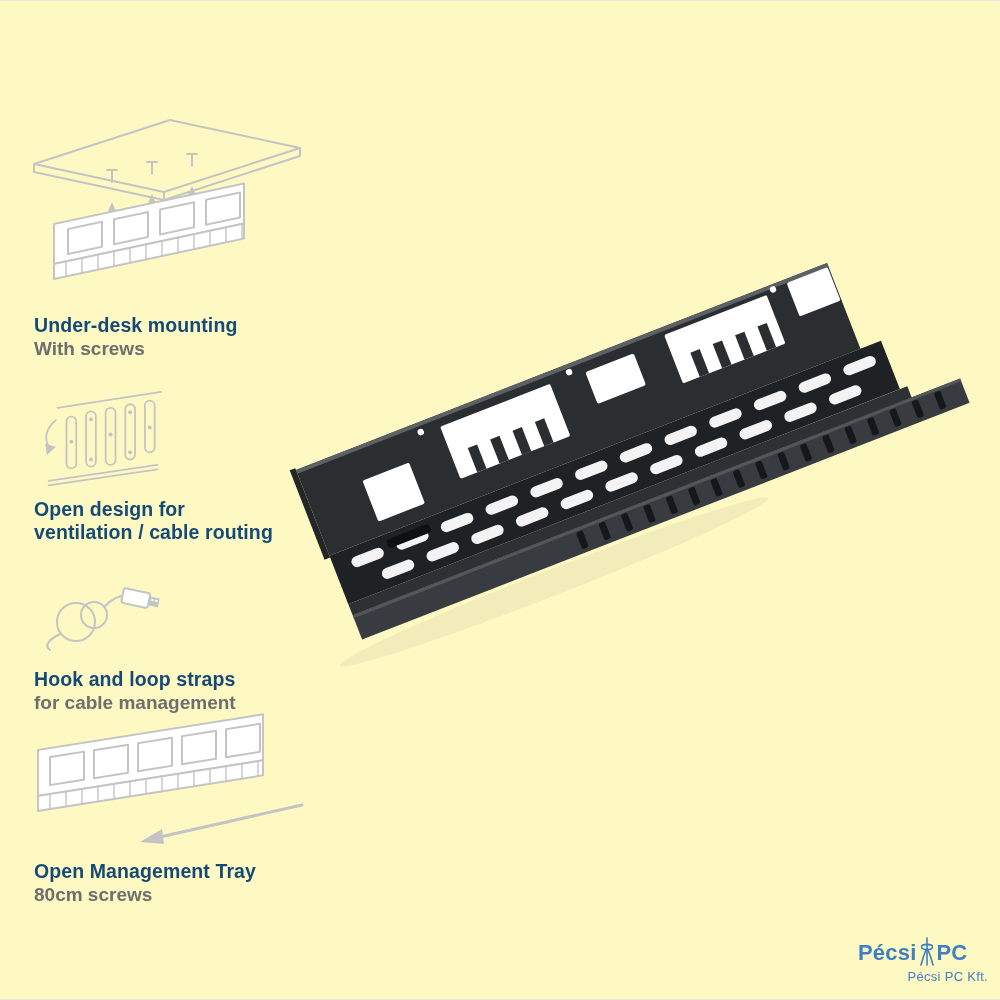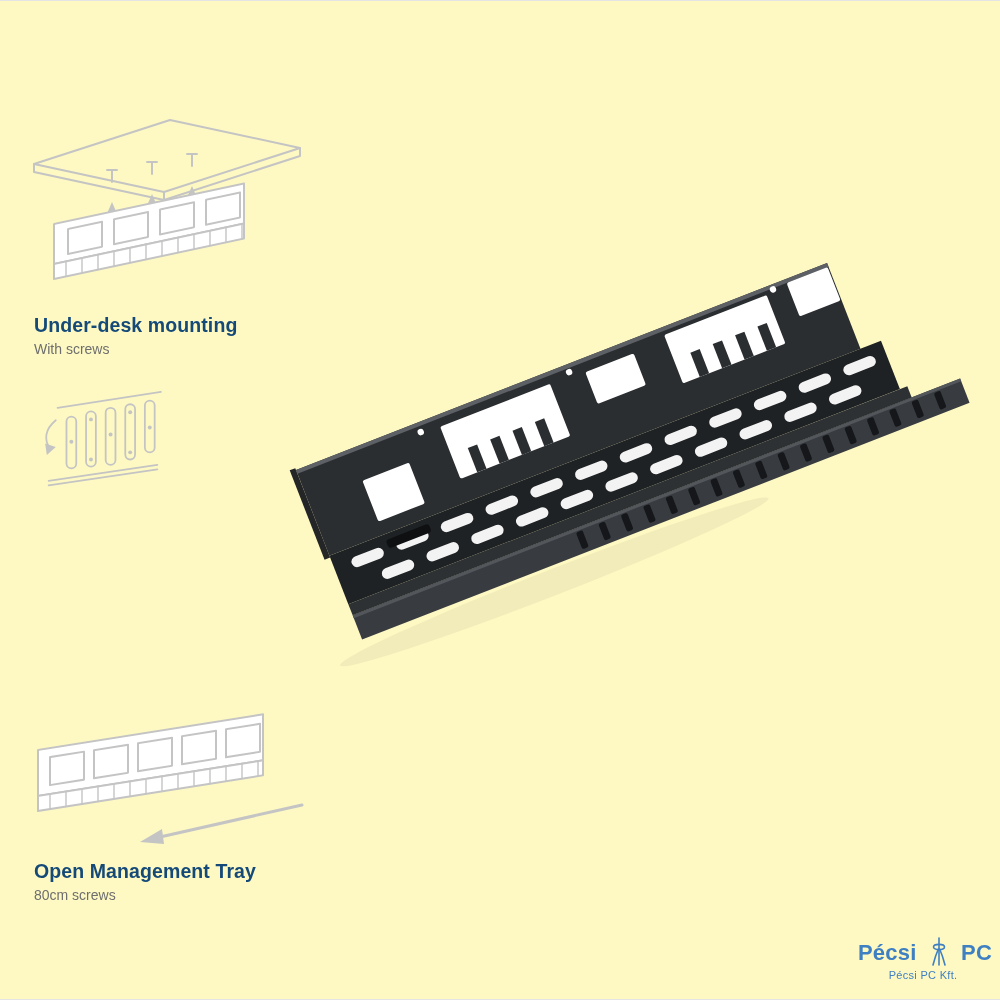--- a/index.html
+++ b/index.html
@@ -10,33 +10,33 @@
   .hairline{position:absolute;left:0;right:0;height:1px;background:#e4e4e4;}
   .hairline.top{top:0;}
   .hairline.bottom{bottom:0;}
 
   .feature{position:absolute;}
   .feature .title{
     margin:6px 0 3px 6px;font-size:19.5px;line-height:23px;font-weight:700;
     color:#154a78;white-space:pre-line;letter-spacing:.1px;
   }
   .feature .subtitle{
-    margin:0 0 0 6px;font-size:14px;line-height:18px;color:#6e6e6e;font-weight:400;
+    margin:0 0 0 6px;font-size:19px;line-height:18px;color:#6e6e6e;font-weight:700;
   }
   .f1{left:28px;top:104px;width:300px;}
   .f2{left:28px;top:390px;width:300px;}
   .f3{left:28px;top:576px;width:300px;}
   .f4{left:28px;top:710px;width:300px;}
 
   .photo{position:absolute;left:0;top:0;width:1000px;height:1000px;}
 
   .logo{position:absolute;left:858px;top:936px;width:134px;text-align:right;}
-  .logo .row{display:flex;align-items:flex-end;justify-content:space-between;gap:2px;}
+  .logo .row{display:flex;align-items:flex-end;justify-content:flex-start;gap:2px;}
   .logo .brand{font-size:22px;font-weight:700;color:#3f80c2;line-height:30px;letter-spacing:.2px;}
-  .logo .caption{font-size:11px;color:#3f80c2;margin-top:1px;padding-right:4px;letter-spacing:.3px;text-align:center;}
+  .logo .caption{font-size:13px;color:#3f80c2;margin-top:1px;padding-right:4px;letter-spacing:.3px;}
 
   .lineart{stroke:#c4c4c4;fill:none;stroke-width:2;stroke-linecap:round;stroke-linejoin:round;}
 </style>
 </head>
 <body>
 
 <div id="canvas">
 
   <div class="hairline top"></div>
   <div class="hairline bottom"></div>
@@ -186,23 +186,43 @@
         <circle cx="61.5" cy="33" r="2.2"></circle>
           <circle cx="61.5" cy="78" r="2.2"></circle>
         <circle cx="105.5" cy="25" r="2.2"></circle>
           <circle cx="105.5" cy="70" r="2.2"></circle>
         <circle cx="39.5" cy="58" r="2.2"></circle>
           <circle cx="83.5" cy="50" r="2.2"></circle>
         <circle cx="127.5" cy="42" r="2.2"></circle>
         <polygon points="10,60 22,64 12,73"></polygon>
       </g>
     </svg>
+    <h2 class="title">Open design for
+ventilation / cable routing</h2>
     <p class="subtitle"></p>
   </section>
 
+  <section class="feature f3">
+    <svg width="160" height="82" viewBox="0 0 160 82" aria-hidden="true">
+      <g class="lineart" stroke-width="4.5">
+        <circle cx="48" cy="46" r="19"></circle>
+        <circle cx="66" cy="39" r="13"></circle>
+        <path d="M32,58 C20,64 16,70 22,74"></path>
+        <path d="M77,30 C86,21 94,18 102,20"></path>
+      </g>
+      <g transform="translate(97,8) rotate(12)">
+        <rect x="0" y="4" width="27" height="15" rx="2.5" fill="#ffffff" stroke="#c4c4c4" stroke-width="2"></rect>
+        <rect x="27" y="7" width="10" height="9" fill="#c4c4c4"></rect>
+        <rect x="29" y="9" width="2.5" height="2" fill="#ffffff"></rect>
+        <rect x="33" y="9" width="2.5" height="2" fill="#ffffff"></rect>
+      </g>
+    </svg>
+    <h2 class="title">Hook and loop straps</h2>
+    <p class="subtitle">for cable management</p>
+  </section>
 
   <section class="feature f4">
     <svg width="290" height="140" viewBox="0 0 290 140" aria-hidden="true">
       <g transform="translate(10,40) skewY(-9)" class="lineart">
         <rect x="0" y="0" width="225" height="46" fill="#ffffff"></rect>
         <rect x="12" y="9" width="34" height="28"></rect>
         <rect x="56" y="9" width="34" height="28"></rect>
         <rect x="100" y="9" width="34" height="28"></rect>
         <rect x="144" y="9" width="34" height="28"></rect>
         <rect x="188" y="9" width="34" height="28"></rect>

